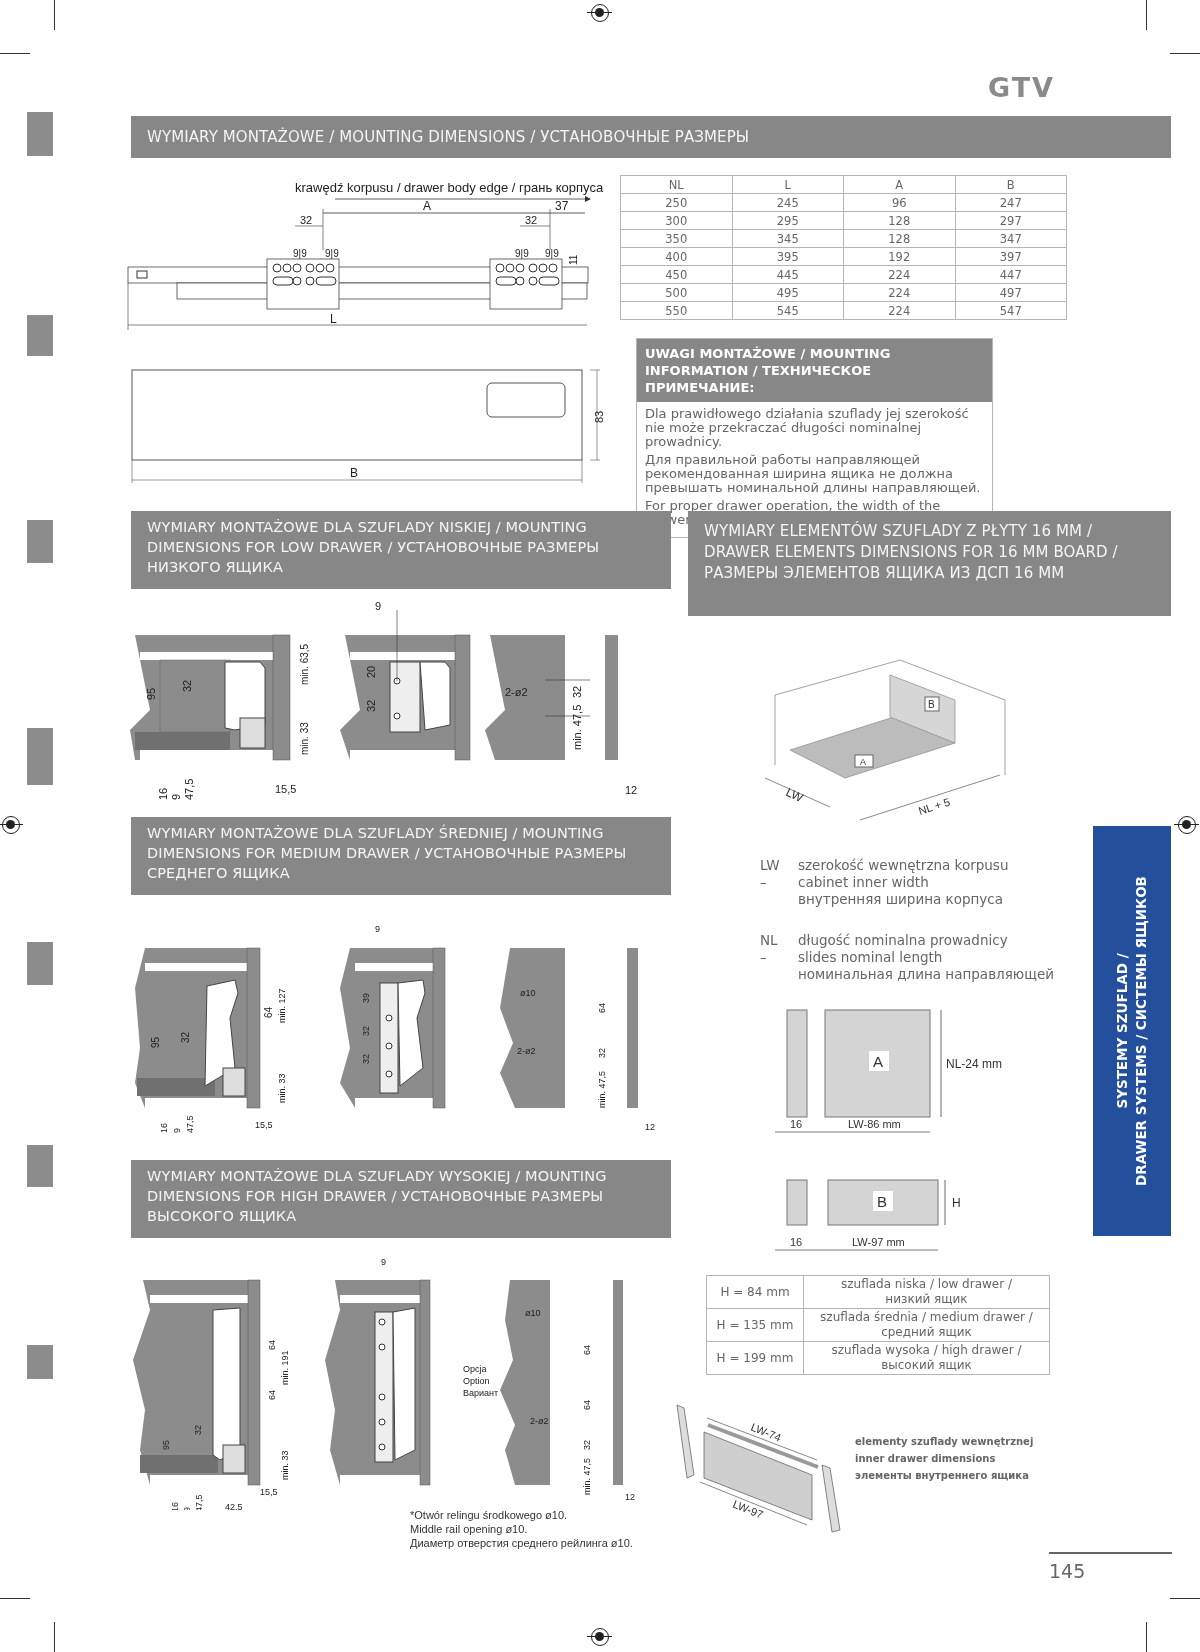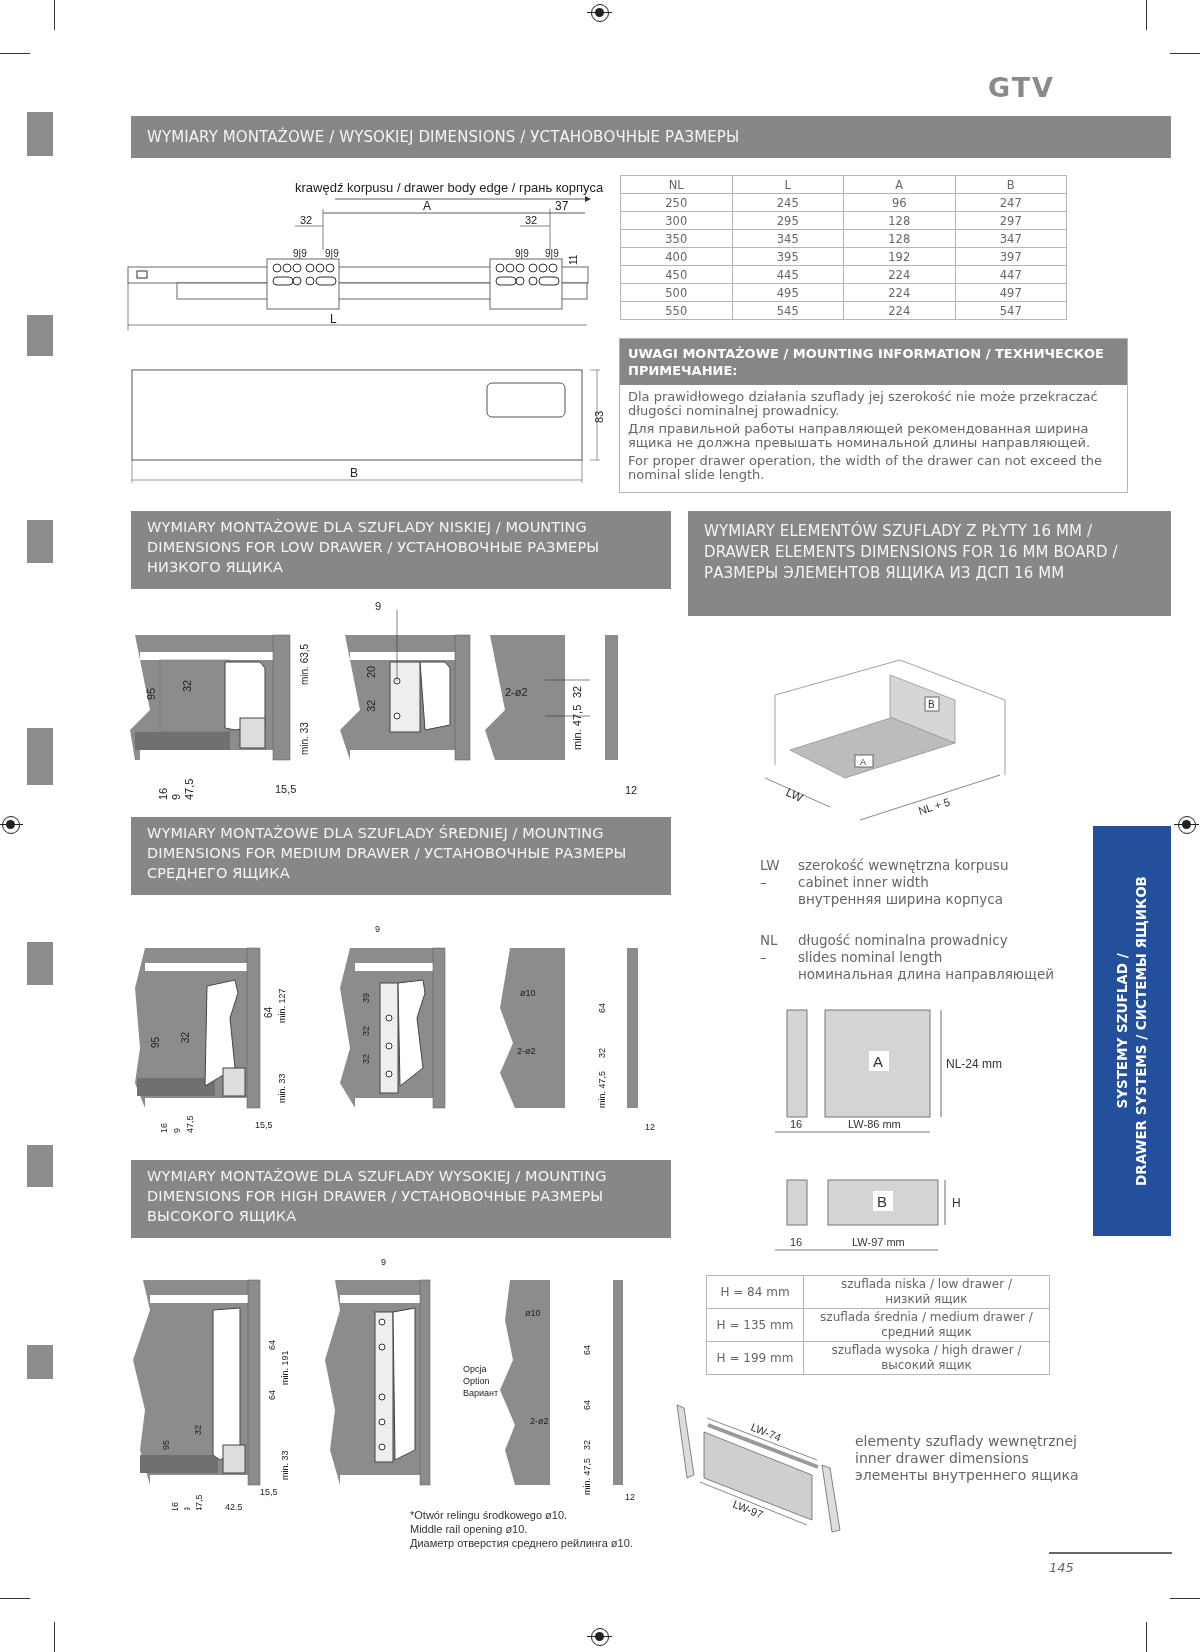--- a/index.html
+++ b/index.html
@@ -9,36 +9,36 @@
   .crop-v { position: absolute; width: 1px; background: #333; }
   .crop-h { position: absolute; height: 1px; background: #333; }
   .reg { position: absolute; width: 18px; height: 18px; border-radius: 50%; border: 1.5px solid #222; }
   .reg::before { content: ""; position: absolute; left: 3px; top: 3px; width: 9px; height: 9px; border-radius: 50%; background: #222; }
   .reg::after { content: ""; position: absolute; left: -5px; top: 7px; width: 25px; height: 1px; background: #222; }
   .tab-marker { position: absolute; left: 27px; width: 26px; background: #8c8c8c; }
   .logo { position: absolute; left: 988px; top: 72px; font-family: "DejaVu Sans", sans-serif; font-weight: bold; font-size: 27px; color: #8a8a8a; letter-spacing: 2px; }
   .banner { position: absolute; background: #878787; color: #f4f4f4; font-family: "DejaVu Sans", sans-serif; font-size: 14.5px; line-height: 20px; padding: 6px 16px; letter-spacing: 0.1px; }
   table.dim { position: absolute; left: 620px; top: 175px; width: 447px; border-collapse: collapse; font-size: 11.5px; color: #666; }
   table.dim td, table.dim th { border: 1px solid #b5b5b5; text-align: center; font-weight: normal; height: 18px; padding: 0; margin-left: 48px; }
-  .info { position: absolute; left: 619px; top: 338px; width: 509px; border: 1px solid #b5b5b5; }
+  .info { position: absolute; left: 636px; top: 338px; width: 357px; border: 1px solid #b5b5b5; }
   .info-head { background: #878787; color: #fff; font-weight: bold; font-size: 13px; line-height: 17px; padding: 6px 8px; }
   .info-body { font-size: 13px; line-height: 14px; color: #666; padding: 5px 8px 6px; }
   .info-body p { margin-bottom: 4px; }
   .side-tab { position: absolute; left: 1093px; top: 826px; width: 78px; height: 410px; background: #234f9c; }
   .side-tab .txt { position: absolute; left: 50%; top: 50%; transform: translate(-50%, -50%) rotate(-90deg); width: 400px; text-align: center;
                    color: #fff; font-weight: bold; font-size: 13.5px; line-height: 19px; }
   .legend { position: absolute; font-size: 13.5px; line-height: 17px; color: #666; }
   .legend .key { position: absolute; left: 0; top: 0; }
   .legend .val { position: absolute; left: 38px; top: 0; white-space: nowrap; }
   table.h { position: absolute; left: 706px; top: 1275px; width: 344px; border-collapse: collapse; font-size: 12px; color: #666; }
   table.h td { border: 1px solid #b5b5b5; text-align: center; height: 33px; line-height: 15px; }
   table.h td.k { width: 97px; }
-  .inner-cap { position: absolute; left: 855px; top: 1433px; font-size: 14px; line-height: 17px; color: #666; white-space: nowrap; }
+  .inner-cap { position: absolute; left: 855px; top: 1433px; font-size: 10px; line-height: 17px; color: #666; white-space: nowrap; font-weight: bold; }
   .page-rule { position: absolute; left: 1049px; top: 1552px; width: 123px; height: 2px; background: #666; }
-  .page-num { position: absolute; left: 1049px; top: 1560px; font-size: 13px; color: #666; font-style: italic; }
+  .page-num { position: absolute; left: 1049px; top: 1560px; font-size: 19px; color: #666; }
   .footnote { position: absolute; left: 410px; top: 1508px; font-family: "Liberation Sans", sans-serif; font-size: 11px; line-height: 14px; color: #333; }
   svg text { font-family: "Liberation Sans", sans-serif; }
 </style>
 </head>
 <body>
 
 <div class="crop-v" style="left:54px;top:0;height:30px"></div>
 <div class="crop-h" style="left:0;top:53px;width:30px"></div>
 <div class="crop-v" style="left:1146px;top:0;height:30px"></div>
 <div class="crop-h" style="left:1170px;top:53px;width:30px"></div>
@@ -54,21 +54,21 @@
 <div class="tab-marker" style="top:112px;height:44px"></div>
 <div class="tab-marker" style="top:315px;height:41px"></div>
 <div class="tab-marker" style="top:520px;height:43px"></div>
 <div class="tab-marker" style="top:728px;height:57px"></div>
 <div class="tab-marker" style="top:942px;height:43px"></div>
 <div class="tab-marker" style="top:1145px;height:42px"></div>
 <div class="tab-marker" style="top:1345px;height:34px"></div>
 
 <div class="logo">GTV</div>
 
-<div class="banner" style="left:131px;top:116px;width:1040px;height:42px;font-size:15px;line-height:30px;">WYMIARY MONTAŻOWE / WYSOKIEJ DIMENSIONS / УСТАНОВОЧНЫЕ РАЗМЕРЫ</div>
+<div class="banner" style="left:131px;top:116px;width:1040px;height:42px;font-size:15px;line-height:30px;">WYMIARY MONTAŻOWE / MOUNTING DIMENSIONS / УСТАНОВОЧНЫЕ РАЗМЕРЫ</div>
 
 <svg class="abs" style="left:125px;top:175px" width="490" height="175">
   <text x="170" y="17" font-size="13" fill="#222">krawędź korpusu / drawer body edge / грань корпуса</text>
   <line x1="210" y1="24" x2="460" y2="24" stroke="#333" stroke-width="0.8"></line>
   <polygon points="460,21 466,24 460,27" fill="#333"></polygon>
   <line x1="198" y1="38" x2="425" y2="38" stroke="#333" stroke-width="0.8"></line>
   <text x="298" y="35" font-size="12" fill="#222">A</text>
   <line x1="425" y1="38" x2="460" y2="38" stroke="#333" stroke-width="0.8"></line>
   <text x="430" y="35" font-size="12" fill="#222">37</text>
   <line x1="198" y1="34" x2="198" y2="75" stroke="#333" stroke-width="0.6"></line>

